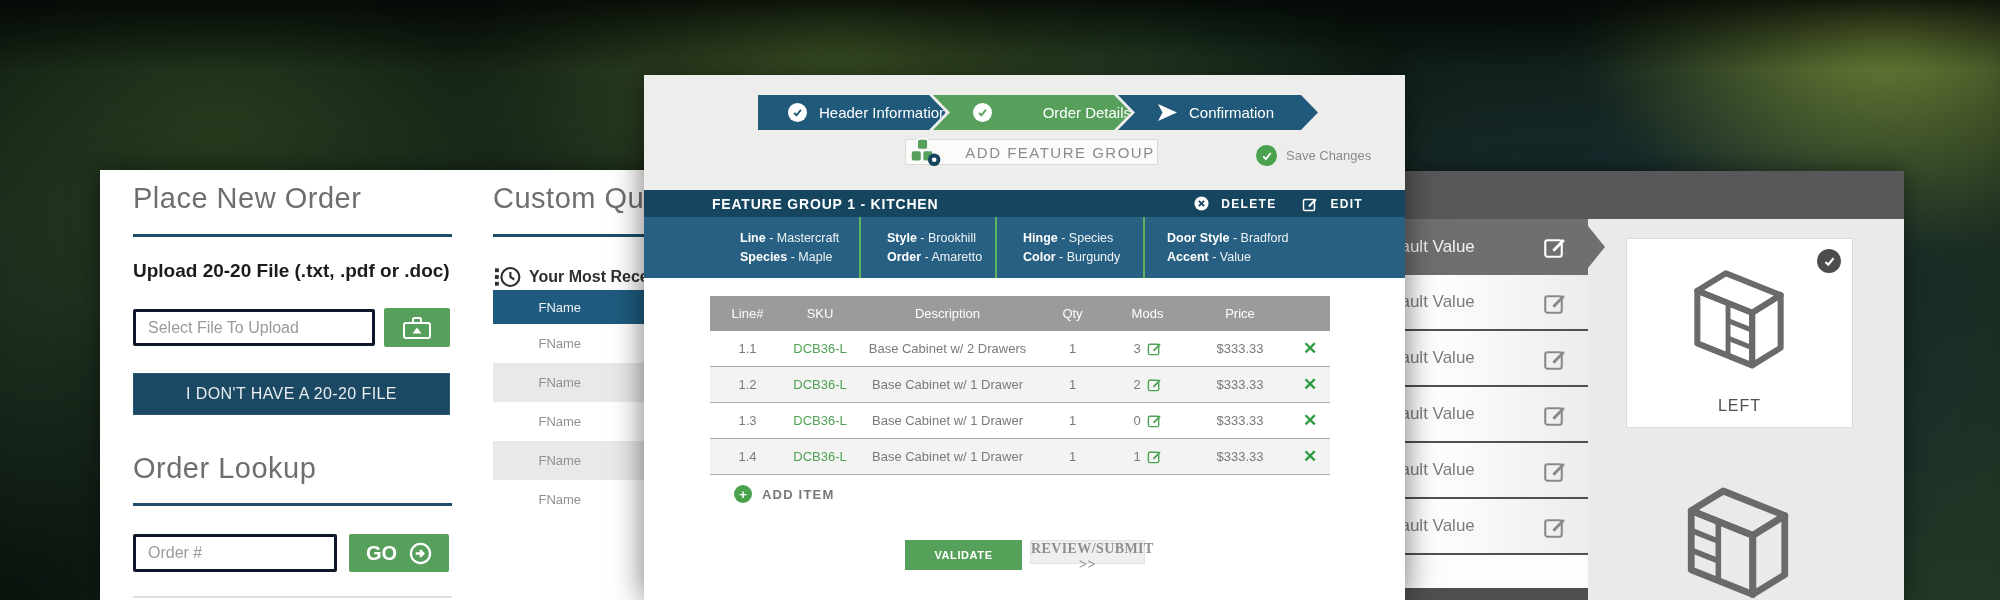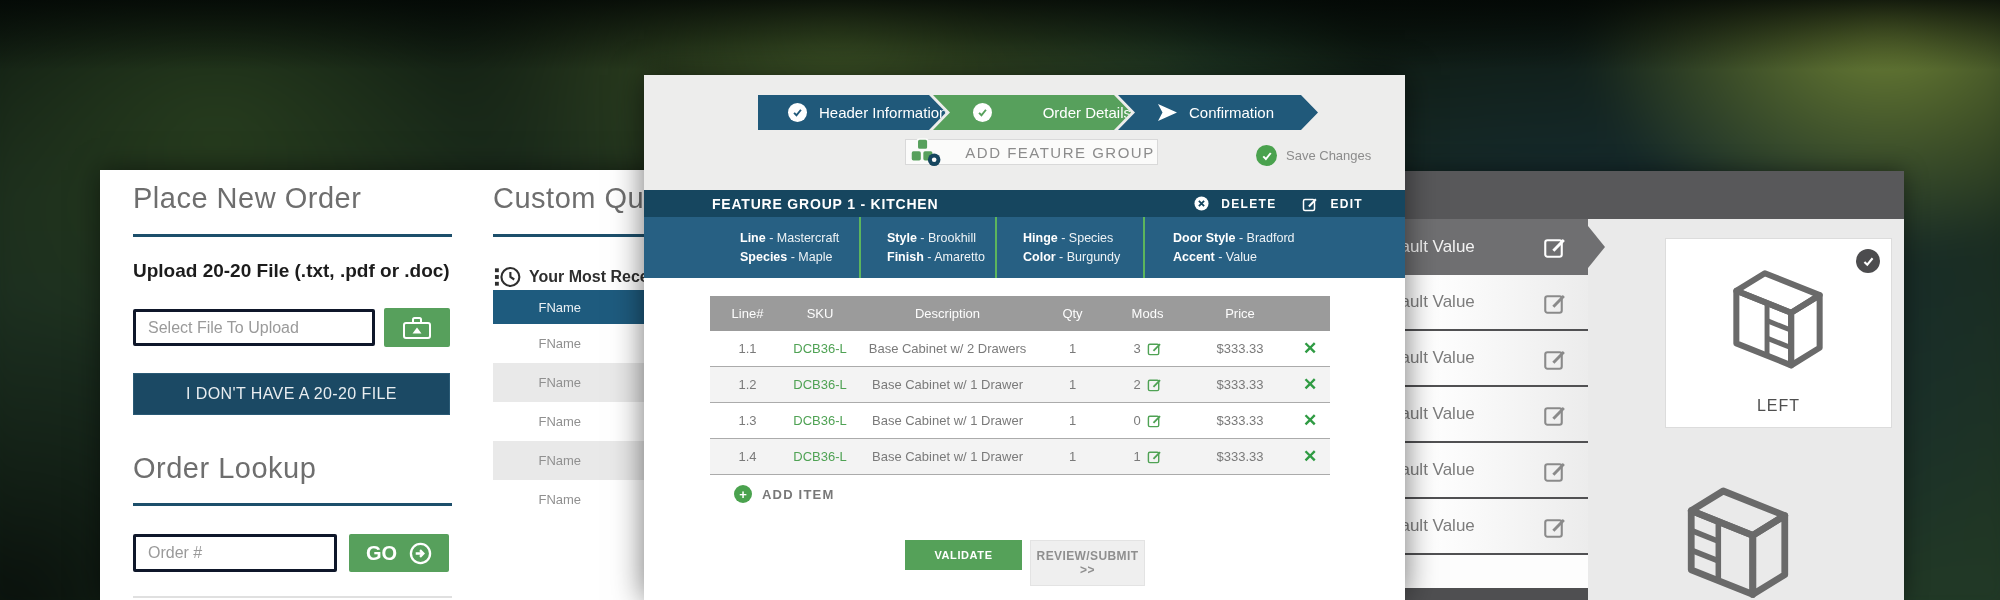--- a/index.html
+++ b/index.html
@@ -57,21 +57,21 @@
     background:linear-gradient(90deg, #ffffff 35%, #ececec 100%); border-bottom:2px solid #515153; cursor:pointer; }
   .def-row .lbl { font-size:17px; color:#7d7d7d; white-space:nowrap; }
   .def-row .edit-ic { position:absolute; left:203px; top:16px; }
   .def-row.selected { background:#6f6f71; border-bottom:none; overflow:visible; }
   .def-row.selected .lbl { color:#f2f2f2; }
   .def-row.selected::after { content:''; position:absolute; right:-17px; top:50%; transform:translateY(-50%);
     border-left:17px solid #6f6f71; border-top:21px solid transparent; border-bottom:21px solid transparent; }
   .def-filler { height:33px; background:#fdfdfd; }
   .def-footer { height:13px; background:#4f4f51; }
 
-  .opt-card { position:absolute; left:286px; top:67px; width:227px; height:190px; background:#fff; border:1px solid #dcdcdc; cursor:pointer;margin-left:39px; }
+  .opt-card { position:absolute; left:286px; top:67px; width:227px; height:190px; background:#fff; border:1px solid #dcdcdc; cursor:pointer; }
   .opt-badge { position:absolute; right:11px; top:10px; width:24px; height:24px; border-radius:50%; background:#4c4c4e;
     display:flex; align-items:center; justify-content:center; }
   .opt-label { position:absolute; left:0; right:0; bottom:12px; text-align:center; font-size:16px; color:#4f4f4f; letter-spacing:1px; }
   .opt-cab1 { position:absolute; left:55px; top:16px; }
   .opt-cab2 { position:absolute; left:334px; top:300px; }
 
   
   .modal { position:absolute; left:644px; top:75px; width:761px; height:525px; background:#ededec;
     box-shadow:0 0 30px rgba(0,0,0,.55); z-index:3; overflow:hidden; }
   .steps { position:absolute; left:114px; top:20px; display:flex; }
@@ -94,21 +94,21 @@
   .fg-bar { position:absolute; left:0; top:115px; width:100%; height:27px; background:#16465f; display:flex; align-items:center; }
   .fg-title { margin-left:68px; color:#fff; font-size:14px; font-weight:bold; letter-spacing:.8px; white-space:nowrap; }
   .fg-actions { position:absolute; right:42px; display:flex; align-items:center; gap:26px; }
   .fg-act { display:flex; align-items:center; gap:12px; color:#fff; font-size:12px; font-weight:bold; letter-spacing:1.3px; cursor:pointer; }
 
   .fg-info { position:absolute; left:0; top:142px; width:100%; height:61px; background:#276083; display:flex; }
   .fg-col { display:flex; flex-direction:column; justify-content:center; padding-left:26px; }
   .fg-col.c1 { width:215px; padding-left:96px; }
   .fg-col.c2 { width:136px; border-left:2px solid #5cb55c; }
   .fg-col.c3 { width:148px; border-left:2px solid #5cb55c; }
-  .fg-col.c4 { width:262px; border-left:2px solid #5cb55c; padding-left:28px; }
+  .fg-col.c4 { width:262px; border-left:2px solid #5cb55c; padding-left:22px; }
   .fg-line { color:#eef3f6; font-size:12.5px; line-height:19px; white-space:nowrap; }
   .fg-line b { color:#fff; }
   .fg-tail { position:absolute; left:83px; top:203px; width:0; height:0;
     border-top:10px solid #276083; border-left:11px solid transparent; border-right:11px solid transparent; }
 
   .modal-white { position:absolute; left:0; top:203px; width:100%; height:322px; background:#ffffff; }
 
   .items { position:absolute; left:66px; top:221px; width:620px; font-size:13px; }
   .itr { display:flex; align-items:center; height:36px; border-bottom:1px solid #ababab; color:#7a7a7a; }
   .itr.head { height:35px; background:#9b9b9b; color:#fdfdfd; border-bottom:none; }
@@ -123,22 +123,22 @@
   .sku-link { color:#4fa254; cursor:pointer; }
   .x-del { color:#2f9b43; font-size:17px; font-weight:bold; cursor:pointer; line-height:1; }
 
   .add-item { position:absolute; left:90px; top:410px; display:flex; align-items:center; gap:10px; cursor:pointer; }
   .add-item .pgreen { width:18px; height:18px; border-radius:50%; background:#4aa24e; color:#fff; font-size:13px; font-weight:bold;
     display:flex; align-items:center; justify-content:center; line-height:1; }
   .add-item .txt { font-size:13px; font-weight:bold; color:#787878; letter-spacing:1.2px; }
 
   .btn-validate { position:absolute; left:261px; top:465px; width:117px; height:30px; background:#55a159; border:none;
     color:#fff; font-size:11px; font-weight:bold; letter-spacing:.6px; cursor:pointer; font-family:"Liberation Sans", sans-serif; }
-  .btn-review { position:absolute; left:386px; top:465px; width:115px; height:46px; background:#efefef; border:1px solid #e3e3e3;
-    color:#8f8f8f; font-size:12px; font-weight:bold; letter-spacing:.4px; cursor:pointer; font-family:Liberation Sans, sans-serif; }
+  .btn-review { position:absolute; left:386px; top:465px; width:115px; height:24px; background:#efefef; border:1px solid #e3e3e3;
+    color:#8f8f8f; font-size:14px; font-weight:bold; letter-spacing:.4px; cursor:pointer; font-family:Liberation Serif, serif; }
 
   svg { display:block; }
 </style>
 </head>
 <body>
 
 <div class="stage">
   <div class="bg"></div>
   <div class="bg-topband"></div>
 
@@ -390,21 +390,21 @@
       </span>
     </div>
 
     <div class="fg-info">
       <div class="fg-col c1">
         <div class="fg-line"><b>Line</b><span> - Mastercraft</span></div>
         <div class="fg-line"><b>Species</b><span> - Maple</span></div>
       </div>
       <div class="fg-col c2">
         <div class="fg-line"><b>Style</b><span> - Brookhill</span></div>
-        <div class="fg-line"><b>Finish</b><span> - Amaretto</span></div>
+        <div class="fg-line"><b>Order</b><span> - Amaretto</span></div>
       </div>
       <div class="fg-col c3">
         <div class="fg-line"><b>Hinge</b><span> - Species</span></div>
         <div class="fg-line"><b>Color</b><span> - Burgundy</span></div>
       </div>
       <div class="fg-col c4">
         <div class="fg-line"><b>Door Style</b><span> - Bradford</span></div>
         <div class="fg-line"><b>Accent</b><span> - Value</span></div>
       </div>
     </div>

